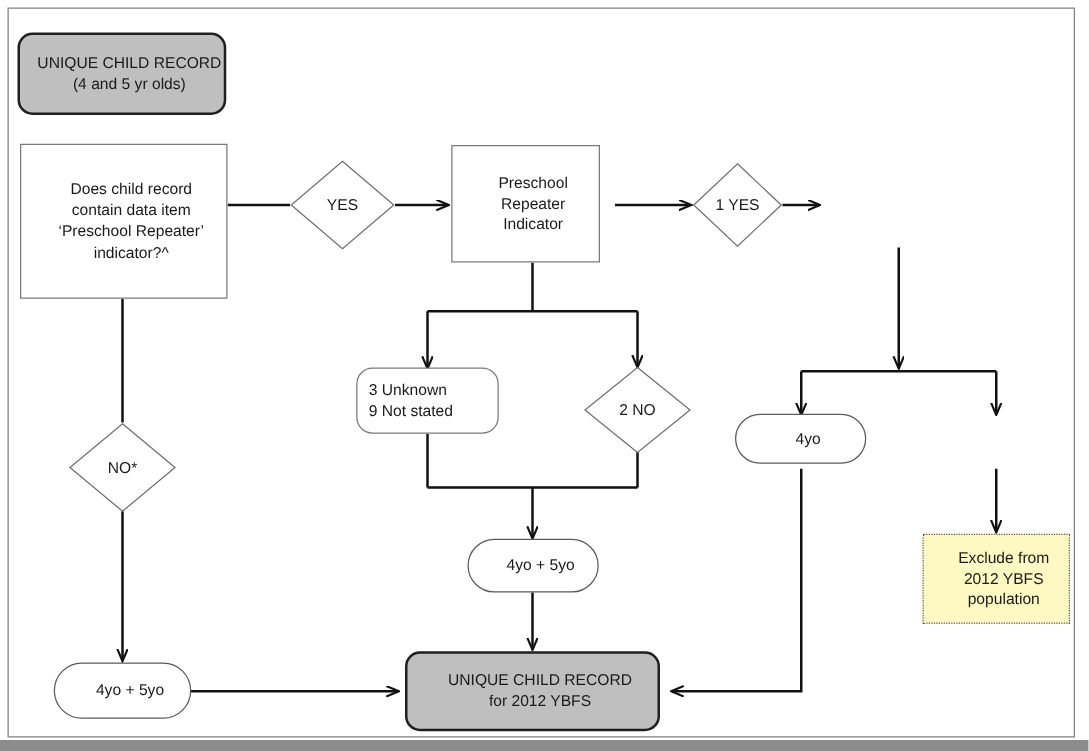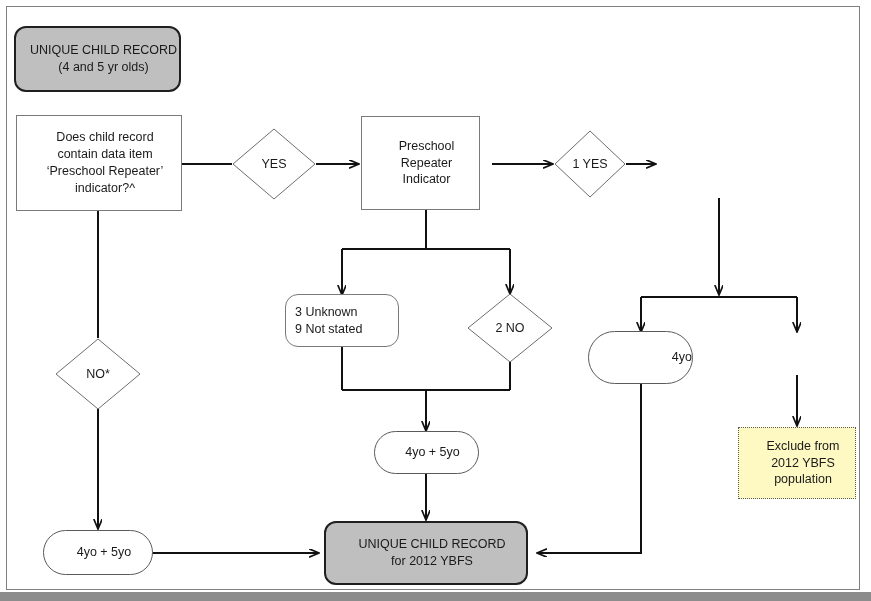--- a/index.html
+++ b/index.html
@@ -145,21 +145,21 @@
 
       <polyline points="641,375 641,553 538,553" marker-end="url(#arrow)"></polyline>
     </g>
   </svg>
 
   <div class="node rounded-gray" style="left:14px; top:26px; width:167px; height:66px; flex-direction:column;">
     <div>UNIQUE CHILD RECORD</div>
     <div>(4 and 5 yr olds)</div>
   </div>
 
-  <div class="node rect" style="left:16px; top:115px; width:166px; height:96px; flex-direction:column;">
+  <div class="node rect" style="left:16px; top:115px; width:166px; height:124px; flex-direction:column;">
     <div>Does child record</div>
     <div>contain data item</div>
     <div class="nowrap">‘Preschool Repeater’</div>
     <div>indicator?^</div>
   </div>
 
   <div class="diamond-wrap" style="left:55px; top:338px; width:86px; height:72px;">
     <svg width="86" height="72" viewBox="0 0 86 72" xmlns="http://www.w3.org/2000/svg">
       <polygon points="43,1 85,36 43,71 1,36" fill="#ffffff" stroke="#6e6e6e" stroke-width="1"></polygon>
     </svg>
@@ -192,21 +192,21 @@
   </div>
 
   <div class="diamond-wrap" style="left:467px; top:293px; width:86px; height:70px;">
     <svg width="86" height="70" viewBox="0 0 86 70" xmlns="http://www.w3.org/2000/svg">
       <polygon points="43,1 85,35 43,69 1,35" fill="#ffffff" stroke="#6e6e6e" stroke-width="1"></polygon>
     </svg>
     <div class="diamond-label">2 NO</div>
   </div>
 
 
-  <div class="node stadium" style="left:588px; top:331px; width:105px; height:53px;justify-content:flex-end;">
+  <div class="node stadium" style="left:588px; top:331px; width:105px; height:40px;">
     <span>4yo</span>
   </div>
 
 
   <div class="node dotted" style="left:738px; top:427px; width:118px; height:72px; flex-direction:column;">
     <div>Exclude from</div>
     <div>2012 YBFS</div>
     <div>population</div>
   </div>
 

